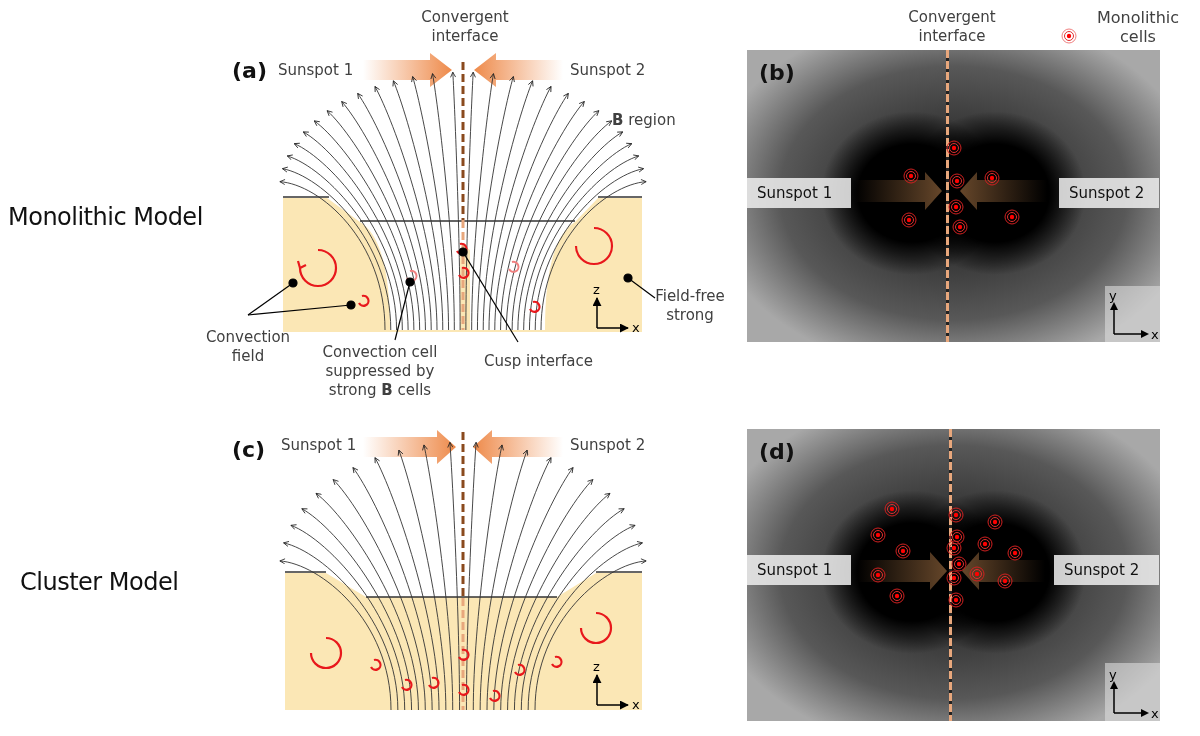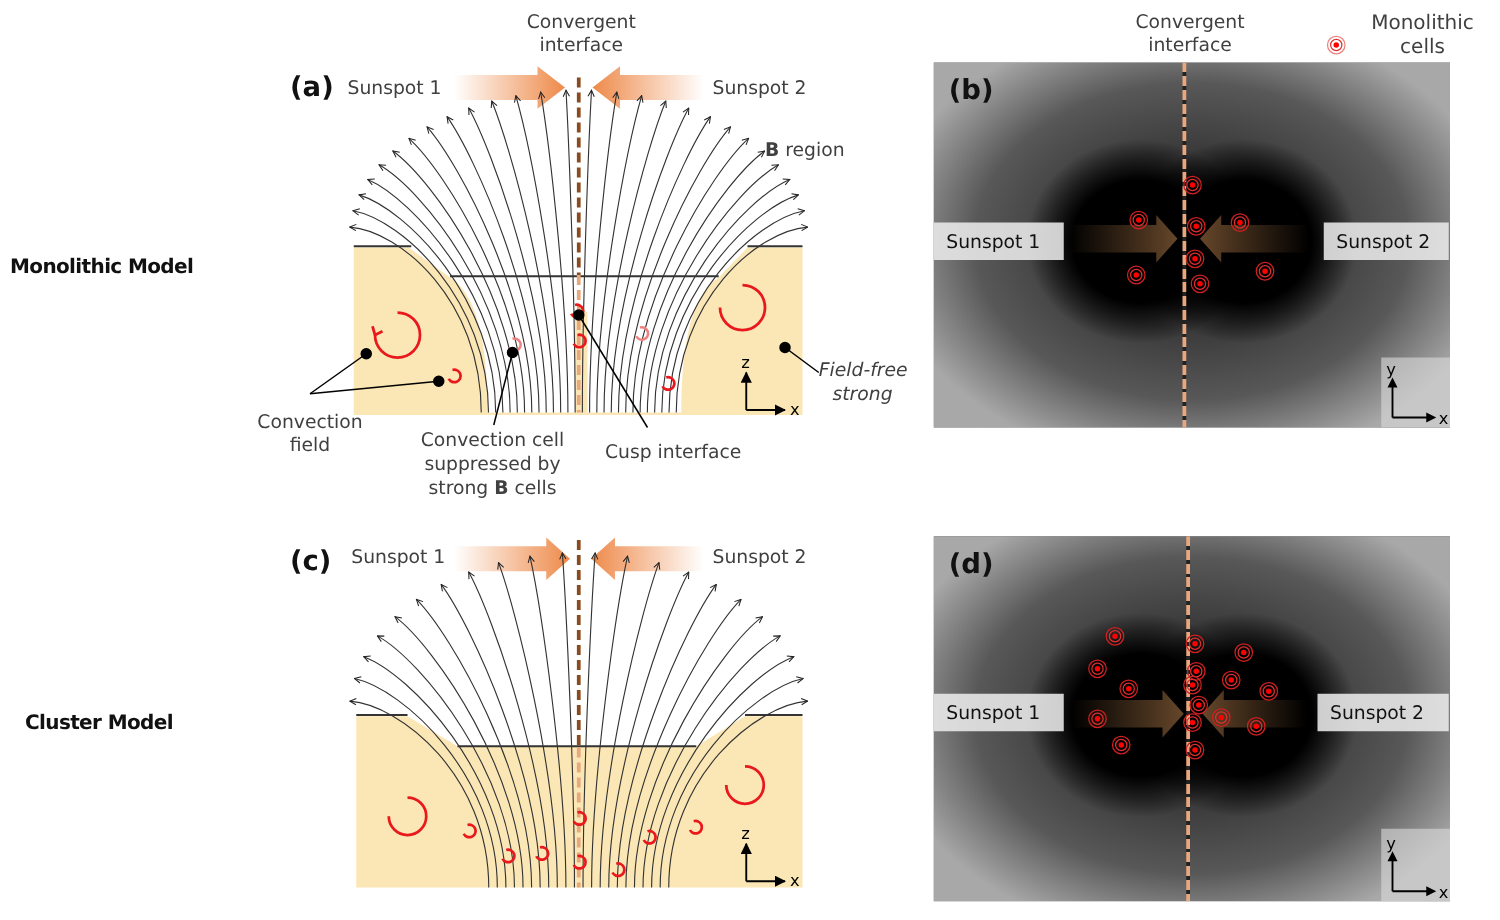--- a/index.html
+++ b/index.html
@@ -1,19 +1,19 @@
 <!DOCTYPE html>
 <html><head>
 <meta charset="utf-8">
 <style>
   html, body { margin:0; padding:0; background:#ffffff; }
   body { width:1200px; height:736px; position:relative; overflow:hidden;
          font-family:"DejaVu Sans", sans-serif; color:#111; }
   .abs { position:absolute; }
-  .model-title { font-weight:bold; font-size:16px; letter-spacing:-0.5px; }
+  .model-title { font-weight:normal; font-size:24px; letter-spacing:-0.5px; }
   .lbl { font-size:15px; color:#404040; text-align:center; line-height:19px; white-space:nowrap; }
   .panel-tag { font-weight:bold; font-size:22px; }
   svg text { font-family:"DejaVu Sans", sans-serif; }
   .photo { position:absolute; overflow:hidden; background:#6a6a6a; }
   .sunbox { position:absolute; background:rgba(235,235,235,0.88); font-size:15px;
             padding:0 10px; line-height:30px; height:30px; color:#111; white-space:nowrap; }
   .osc { position:absolute; width:16px; height:16px; margin:-8px 0 0 -8px; }
 </style>
 </head>
 <body>
@@ -133,27 +133,27 @@
     <line x1="597" y1="328" x2="628" y2="328" marker-end="url(#axh)"></line>
   </g>
   <text x="593" y="294" font-size="13">z</text>
   <text x="632" y="332" font-size="13">x</text>
 </svg>
 
 <div class="abs lbl" style="left:190px; top:328px; width:116px;">
   <div>Convection</div>
   <div>field</div>
 </div>
-<div class="abs lbl" style="left:324px; top:343px; width:140px;">
+<div class="abs lbl" style="left:310px; top:343px; width:140px;">
   <div>Convection cell</div>
   <div>suppressed by</div>
   <div><span>strong </span><b>B</b><span> cells</span></div>
 </div>
 <div class="abs lbl" style="left:484px; top:352px;">Cusp interface</div>
-<div class="abs lbl" style="left:655px; top:287px; width:70px;font-style:italic;">
+<div class="abs lbl" style="left:655px; top:287px; width:70px;">
   <div>Field-free</div>
   <div>strong</div>
 </div>
 
 <div class="abs panel-tag" style="left:232px; top:437px;">(c)</div>
 <div class="abs lbl" style="left:281px; top:436px;">Sunspot 1</div>
 <div class="abs lbl" style="left:570px; top:436px;">Sunspot 2</div>
 
 <svg class="abs" style="left:0; top:420px;" width="700" height="316">
   <defs>

